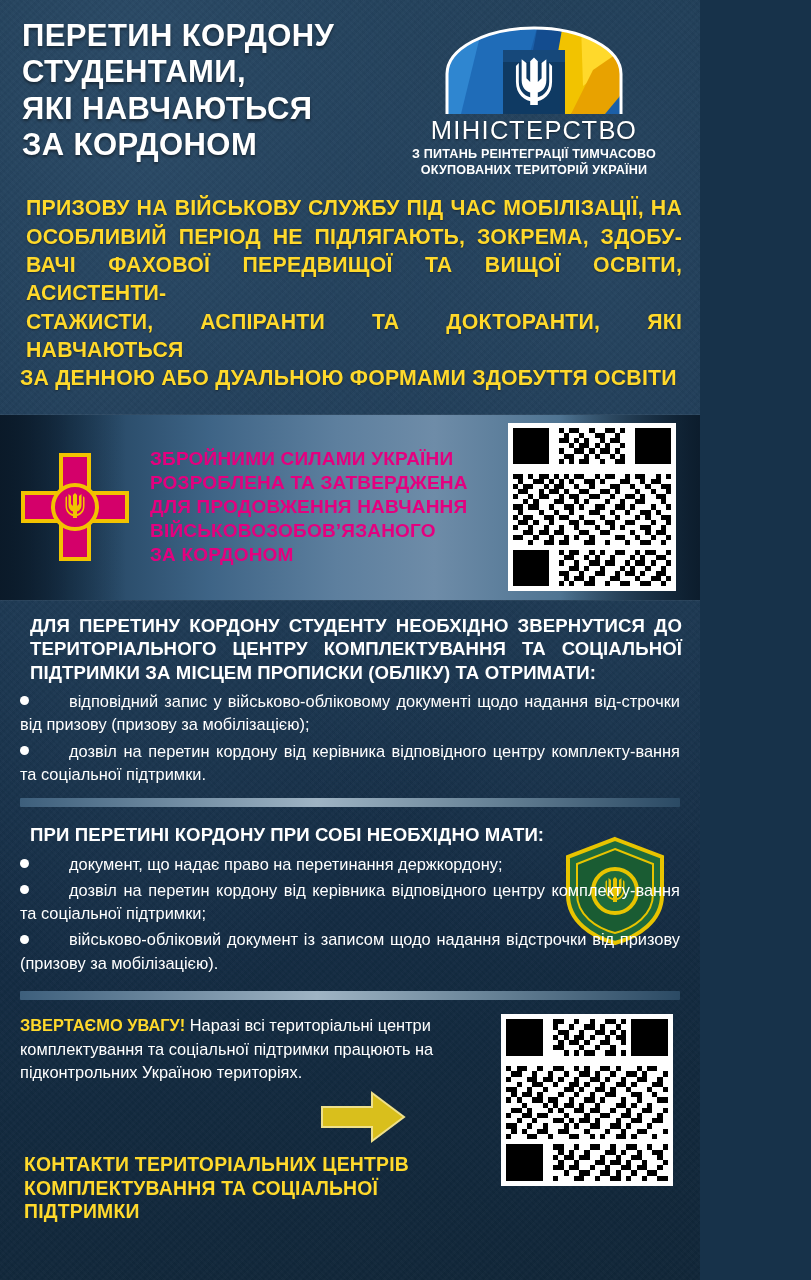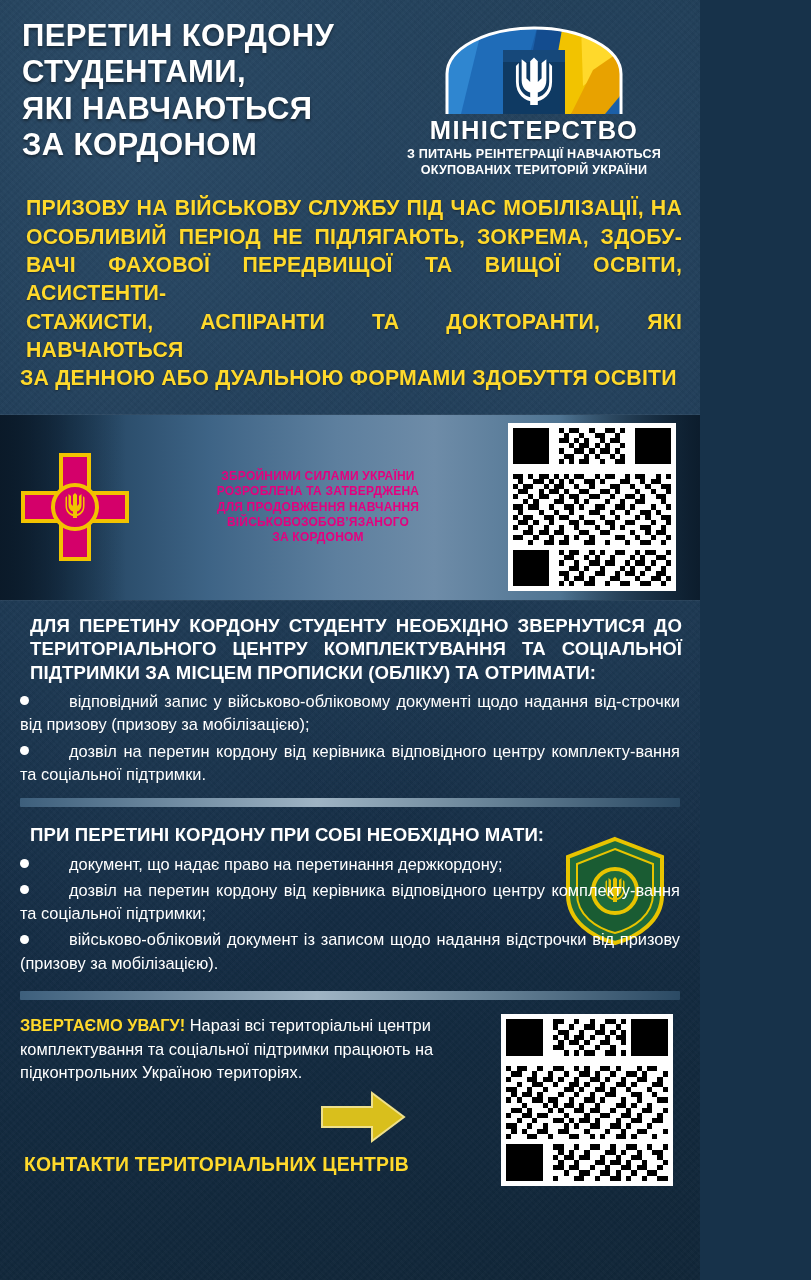--- a/index.html
+++ b/index.html
@@ -40,21 +40,21 @@
     letter-spacing:.4px;
     text-transform:uppercase;
     max-width:450px;
     text-shadow:0 2px 3px rgba(0,0,0,.45);
   }
   .title div{white-space:nowrap;}
 
   .ministry{width:300px;text-align:center;padding-top:6px;}
   .emblem{width:182px;height:88px;margin:0 auto;position:relative;}
   .ministry-name{
-    color:#fff;font-size:25.5px;font-weight:bold;letter-spacing:1.4px;margin-top:4px;
+    color:#fff;font-size:25.5px;font-weight:normal;letter-spacing:1.4px;margin-top:4px;
     text-shadow:0 1px 2px rgba(0,0,0,.5);
   }
   .ministry-sub{
     color:#fff;font-size:12.6px;font-weight:bold;line-height:1.25;margin-top:2px;letter-spacing:.2px;
   }
 
   
   .intro{
     color:#ffd92b;
     font-size:21.3px;
@@ -80,21 +80,21 @@
   }
   .band:before{
     content:"";position:absolute;inset:0;
     background:linear-gradient(90deg, rgba(10,25,40,.92) 0%, rgba(10,25,40,0) 18%, rgba(10,25,40,0) 80%, rgba(10,25,40,.9) 100%);
   }
   .cross{position:relative;width:150px;display:flex;justify-content:center;z-index:2;}
   .band-text{
     position:relative;z-index:2;
     flex:1;
     color:#e4007f;
-    font-size:12px;font-weight:bold;line-height:1.26;text-align:center;
+    font-size:19px;font-weight:bold;line-height:1.26;text-align:left;
     text-transform:uppercase;letter-spacing:.2px;
     padding-right:6px;
   }
   .band-qr{position:relative;z-index:2;width:200px;display:flex;justify-content:center;padding-right:8px;}
 
   
   .sec-head{
     color:#ffffff;font-size:18.6px;font-weight:bold;text-transform:uppercase;
     line-height:1.26;padding:14px 2px 4px 4px;text-align:justify;letter-spacing:.1px;margin-left:10px;
   }
@@ -167,21 +167,21 @@
             </g>
             <path d="M4,90 L4,50 A87,46 0 0 1 178,50 L178,90" fill="none" stroke="#ffffff" stroke-width="3"></path>
             <g fill="#ffffff" transform="translate(91,60) scale(0.95)">
               <path d="M0,-28 L4,-24 L4,-2 L8,-6 L8,-22 L13,-26 L13,-4 C13,4 8,8 4,9 L4,22 L-4,22 L-4,9 C-8,8 -13,4 -13,-4 L-13,-26 L-8,-22 L-8,-6 L-4,-2 L-4,-24 Z"></path>
               <path d="M-16,-22 L-16,-2 C-16,8 -9,14 0,15 C9,14 16,8 16,-2 L16,-22 L19,-19 L19,-2 C19,11 10,18 0,19 C-10,18 -19,11 -19,-2 L-19,-19 Z"></path>
             </g>
           </svg>
         </div>
         <div class="ministry-name">МІНІСТЕРСТВО</div>
         <div class="ministry-sub">
-          <div>З ПИТАНЬ РЕІНТЕГРАЦІЇ НАВЧАЮТЬСЯ</div>
+          <div>З ПИТАНЬ РЕІНТЕГРАЦІЇ ТИМЧАСОВО</div>
           <div>ОКУПОВАНИХ ТЕРИТОРІЙ УКРАЇНИ</div>
         </div>
       </div>
     </div>
 
     <div class="intro">
       <span class="j">ПРИЗОВУ НА ВІЙСЬКОВУ СЛУЖБУ ПІД ЧАС МОБІЛІЗАЦІЇ, НА</span>
       <span class="j">ОСОБЛИВИЙ ПЕРІОД НЕ ПІДЛЯГАЮТЬ, ЗОКРЕМА, ЗДОБУ-</span>
       <span class="j">ВАЧІ ФАХОВОЇ ПЕРЕДВИЩОЇ ТА ВИЩОЇ ОСВІТИ, АСИСТЕНТИ-</span>
       <span class="j">СТАЖИСТИ, АСПІРАНТИ ТА ДОКТОРАНТИ, ЯКІ НАВЧАЮТЬСЯ</span>
@@ -488,20 +488,21 @@
           <b>ЗВЕРТАЄМО УВАГУ!</b>
           <span>Наразі всі територіальні центри комплектування та соціальної підтримки працюють на підконтрольних Україною територіях.</span>
         </div>
         <div class="arrow">
           <svg width="86" height="56" viewBox="0 0 86 56" aria-hidden="true">
             <path d="M2,18 L52,18 L52,4 L84,28 L52,52 L52,38 L2,38 Z" fill="#d9bf1c" stroke="#efe08a" stroke-width="2"></path>
           </svg>
         </div>
         <div class="contacts">
           <span>КОНТАКТИ ТЕРИТОРІАЛЬНИХ ЦЕНТРІВ</span>
+          <span>КОМПЛЕКТУВАННЯ ТА СОЦІАЛЬНОЇ ПІДТРИМКИ</span>
         </div>
       </div>
 
       <div class="attn-qr">
         <svg width="172" height="172" viewBox="0 0 33 33" shape-rendering="crispEdges" aria-hidden="true">
           <rect width="33" height="33" fill="#ffffff"></rect>
           <g fill="#000000">
             <path d="M1,1h7v7h-7z M2,2h5v5h-5z M3,3h3v3h-3z"></path>
             <path d="M25,1h7v7h-7z M26,2h5v5h-5z M27,3h3v3h-3z"></path>
             <path d="M1,25h7v7h-7z M2,26h5v5h-5z M3,27h3v3h-3z"></path>

